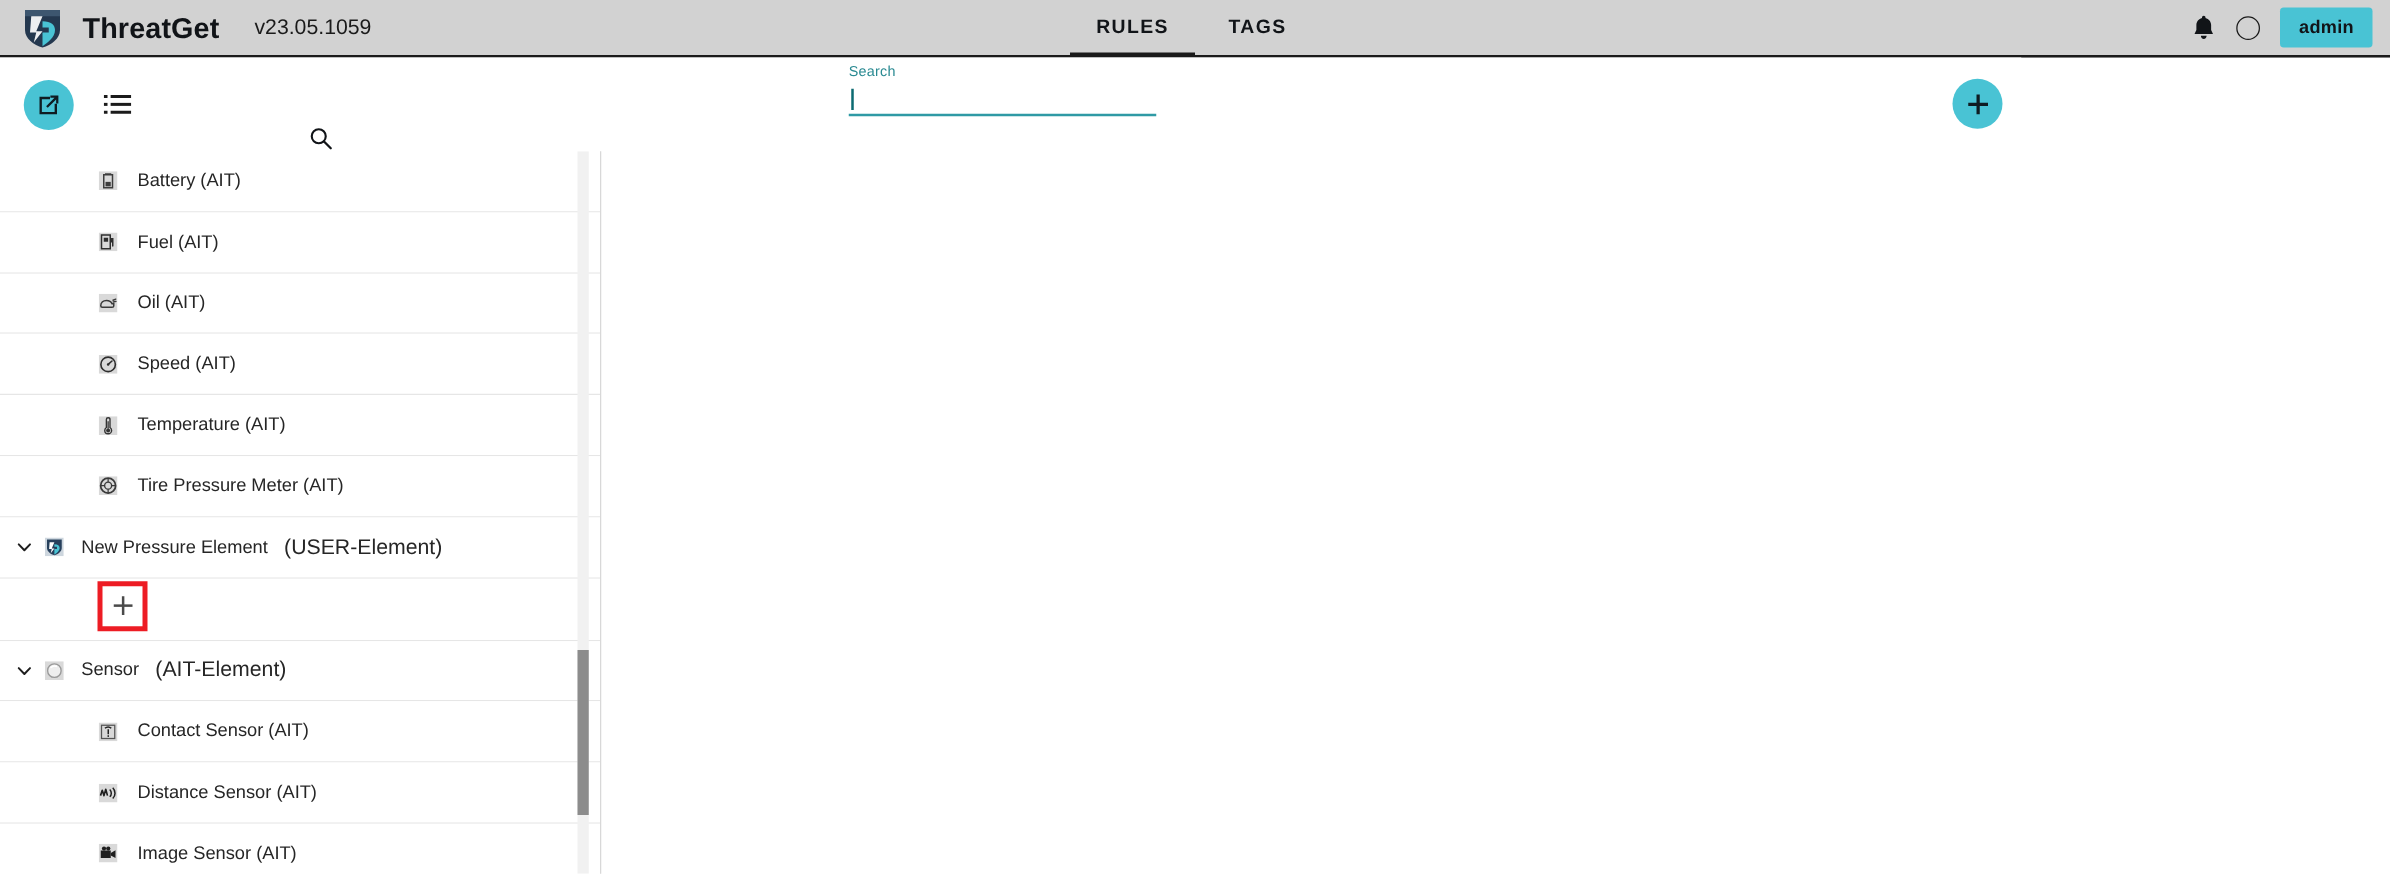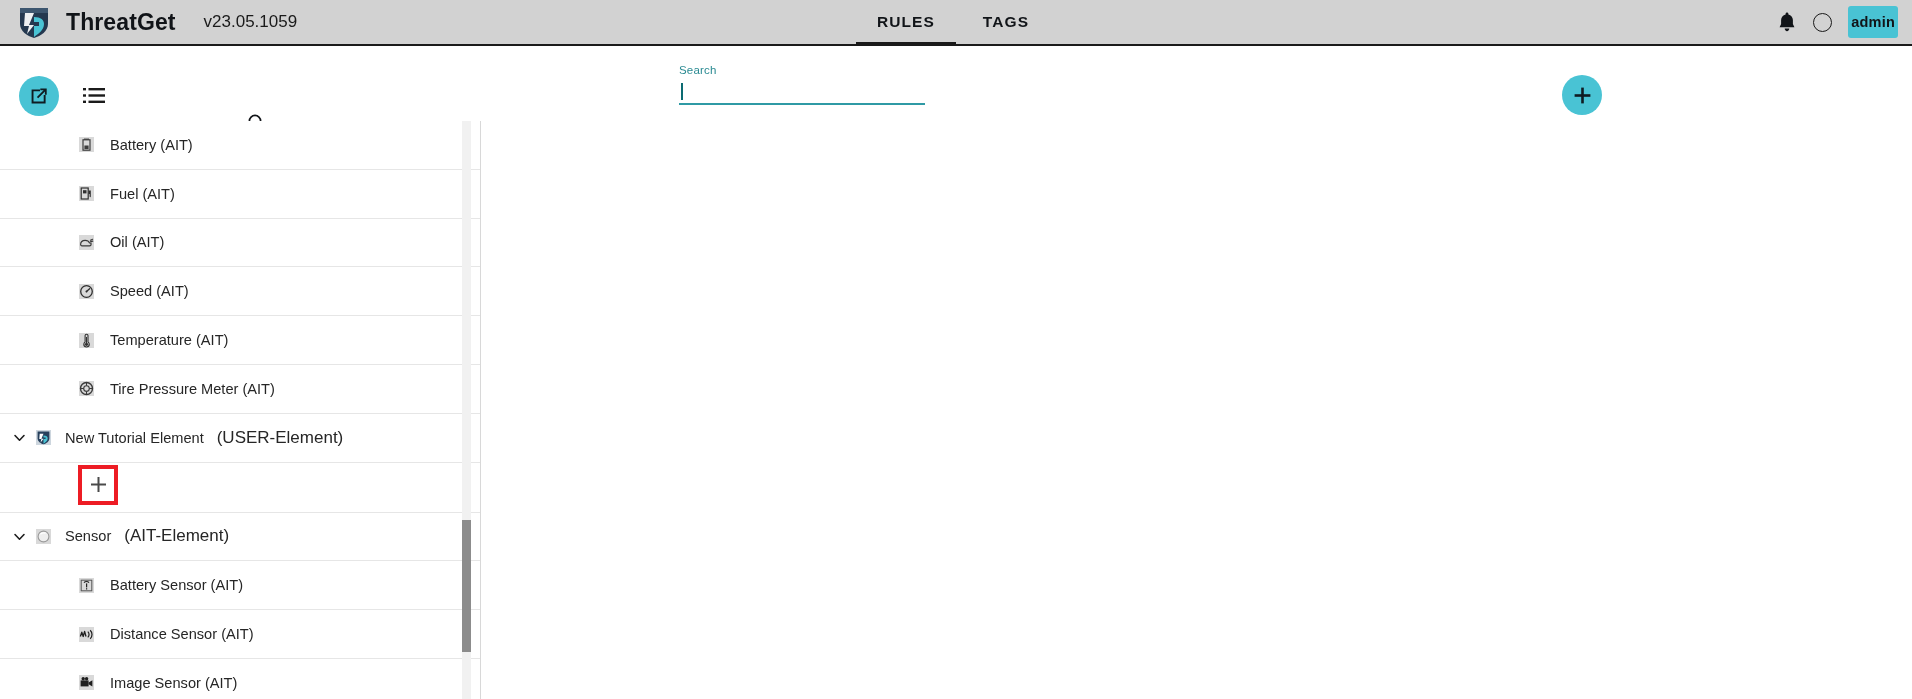--- a/index.html
+++ b/index.html
@@ -90,38 +90,37 @@
     width: 19px; height: 19px;
     border: 1.6px solid #1a1a1a;
     border-radius: 50%;
     cursor: pointer;
   }
   .admin-btn {
     background: #49c3d4;
     color: #111418;
     font-size: 14.5px;
     font-weight: bold;
-    padding: 8px 3px;
+    padding: 8px 15px;
     border: none;
     border-radius: 3px;
     cursor: pointer;
     font-family: "Liberation Sans", sans-serif;
     letter-spacing: 0.2px;
   }
 
   
   .toolbar {
     position: absolute;
     top: 46px; left: 0;
     width: 1617px;
     height: 75px;
     background: #ffffff;
     display: flex;
     align-items: center;
-    margin-top: 12px;
   }
 
   .toolbar-left {
     display: flex;
     align-items: center;
     gap: 24px;
     margin-left: 19px;
   }
   .fab-open {
     width: 40px; height: 40px;
@@ -494,21 +493,21 @@
       </span>
       <span class="group-icon-gap"></span>
       <span>
         <svg class="node-icon" viewBox="0 0 15 15">
           <rect x="0" y="0" width="15" height="15" fill="#cdd6de"></rect>
           <path d="M1.6 1.6 H13.4 V8.4 C13.4 11.3 10.5 13.3 7.5 14.2 C4.5 13.3 1.6 11.3 1.6 8.4 Z" fill="#27405c"></path>
           <path d="M3.7 3.7 L7.5 3.7 L5.4 8.7 L7.5 8.7 L4.6 12.5 L5.4 9.1 L3.3 9.1 Z" fill="#ffffff"></path>
           <path d="M7.5 5.4 C10.4 5.4 11.7 6.6 11.7 8.4 C11.7 10.8 9.2 12.5 7.5 13.8 C7.5 12.5 7.5 10.8 7.5 9.1 L9.6 9.1 L9.6 7.4 L7.5 7.4 Z" fill="#49c3d4"></path>
         </svg>
       </span>
-      <span class="node-label-group">New Tutorial Element</span>
+      <span class="node-label-group">New Pressure Element</span>
       <span class="node-kind">(USER-Element)</span>
     </div>
 
     <div class="tree-row add-row">
       <div class="add-box">
         <span>
           <svg class="icon-plus-dark" viewBox="0 0 17 17">
             <rect x="7.5" y="1" width="2" height="15" fill="#4a4a4a"></rect>
             <rect x="1" y="7.5" width="15" height="2" fill="#4a4a4a"></rect>
           </svg>
@@ -538,21 +537,21 @@
       <span class="leaf-indent"></span>
       <span>
         <svg class="node-icon" viewBox="0 0 15 15">
           <rect x="0" y="0" width="15" height="15" fill="#d9d9d9"></rect>
           <rect x="2.2" y="2.2" width="10.6" height="10.6" fill="none" stroke="#555" stroke-width="1"></rect>
           <path d="M5 4.6 A3.4 3.4 0 0 1 10 4.6" fill="none" stroke="#222" stroke-width="1.2"></path>
           <rect x="7" y="5.4" width="1.2" height="4" fill="#222"></rect>
           <rect x="7" y="10.2" width="1.2" height="1.3" fill="#222"></rect>
         </svg>
       </span>
-      <span class="node-label">Battery Sensor (AIT)</span>
+      <span class="node-label">Contact Sensor (AIT)</span>
     </div>
 
     <div class="tree-row">
       <span class="leaf-indent"></span>
       <span>
         <svg class="node-icon" viewBox="0 0 15 15">
           <rect x="0" y="0" width="15" height="15" fill="#d9d9d9"></rect>
           <polyline points="1.4,9.5 2.8,5.2 4.2,9.5 5.6,4.4 7,9.5" fill="none" stroke="#1f1f1f" stroke-width="1.3" stroke-linejoin="round"></polyline>
           <path d="M8.8 4.6 A4 4 0 0 1 8.8 10.4" fill="none" stroke="#1f1f1f" stroke-width="1.2"></path>
           <path d="M11.2 3.2 A6 6 0 0 1 11.2 11.8" fill="none" stroke="#1f1f1f" stroke-width="1.2"></path>

